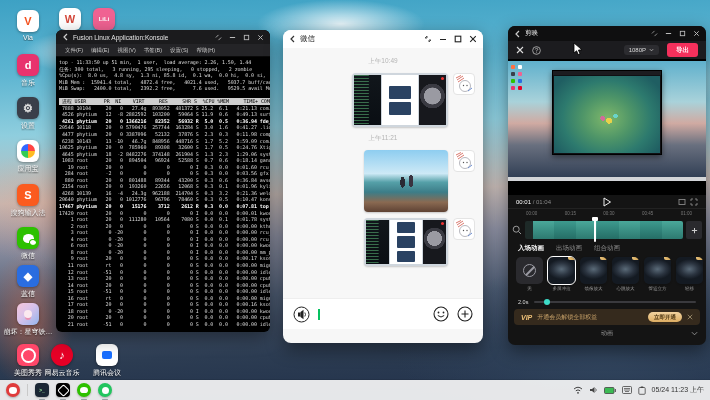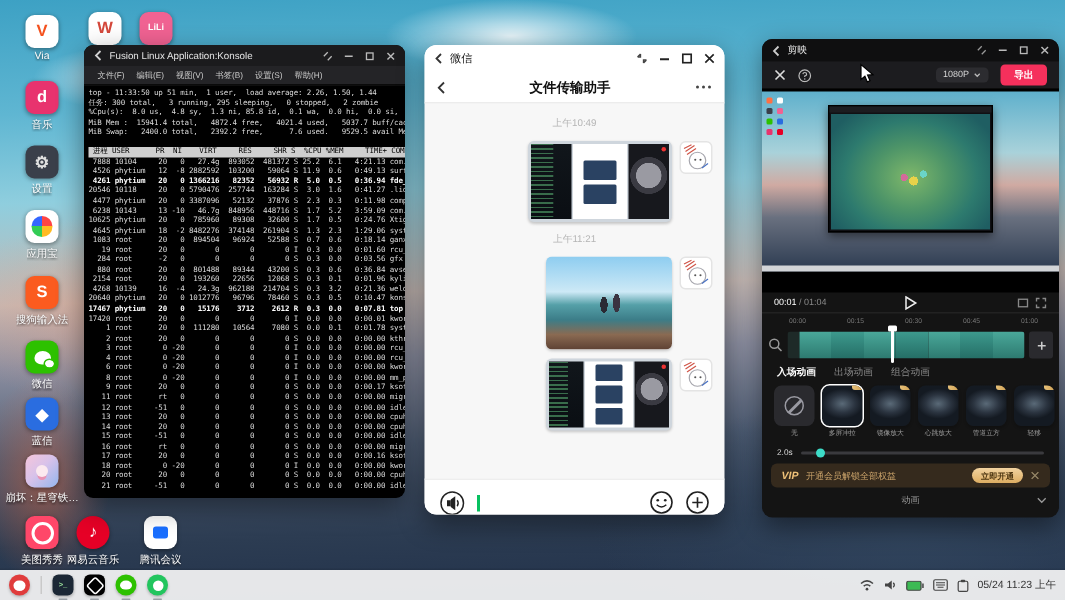--- a/index.html
+++ b/index.html
@@ -257,31 +257,20 @@
             <path d="M1 4.5 H7" stroke="#222" stroke-width="1.2"></path>
           </svg>
         <svg width="8" height="8" viewBox="0 0 8 8">
             <rect x="1.2" y="1.2" width="5.6" height="5.6" stroke="#222" stroke-width="1.1" fill="none"></rect>
           </svg>
         <svg width="8" height="8" viewBox="0 0 8 8">
             <path d="M1.2 1.2 L6.8 6.8 M6.8 1.2 L1.2 6.8" stroke="#222" stroke-width="1.1"></path>
           </svg>
       </span>
     </div>
-    <div class="wx-head">
-      <svg width="6" height="9" viewBox="0 0 6 9">
-          <path d="M5 1 L1.5 4.5 L5 8" stroke="#333" stroke-width="1.2" fill="none"></path>
-        </svg>
-      <span class="wx-head-title">文件传输助手</span>
-      <svg width="12" height="4" viewBox="0 0 12 4">
-          <circle cx="2" cy="2" r="1" fill="#444"></circle>
-          <circle cx="6" cy="2" r="1" fill="#444"></circle>
-          <circle cx="10" cy="2" r="1" fill="#444"></circle>
-        </svg>
-    </div>
     <div class="wx-chat">
       <div class="wx-time">上午10:49</div>
       <div class="wx-msg">
         <div class="thumb thumb-shot">
           <div class="ts-left"></div>
           <div class="ts-mid">
               <i class="ts-img"></i>
               <i class="ts-img"></i>
             </div>
           <div class="ts-right"></div>

